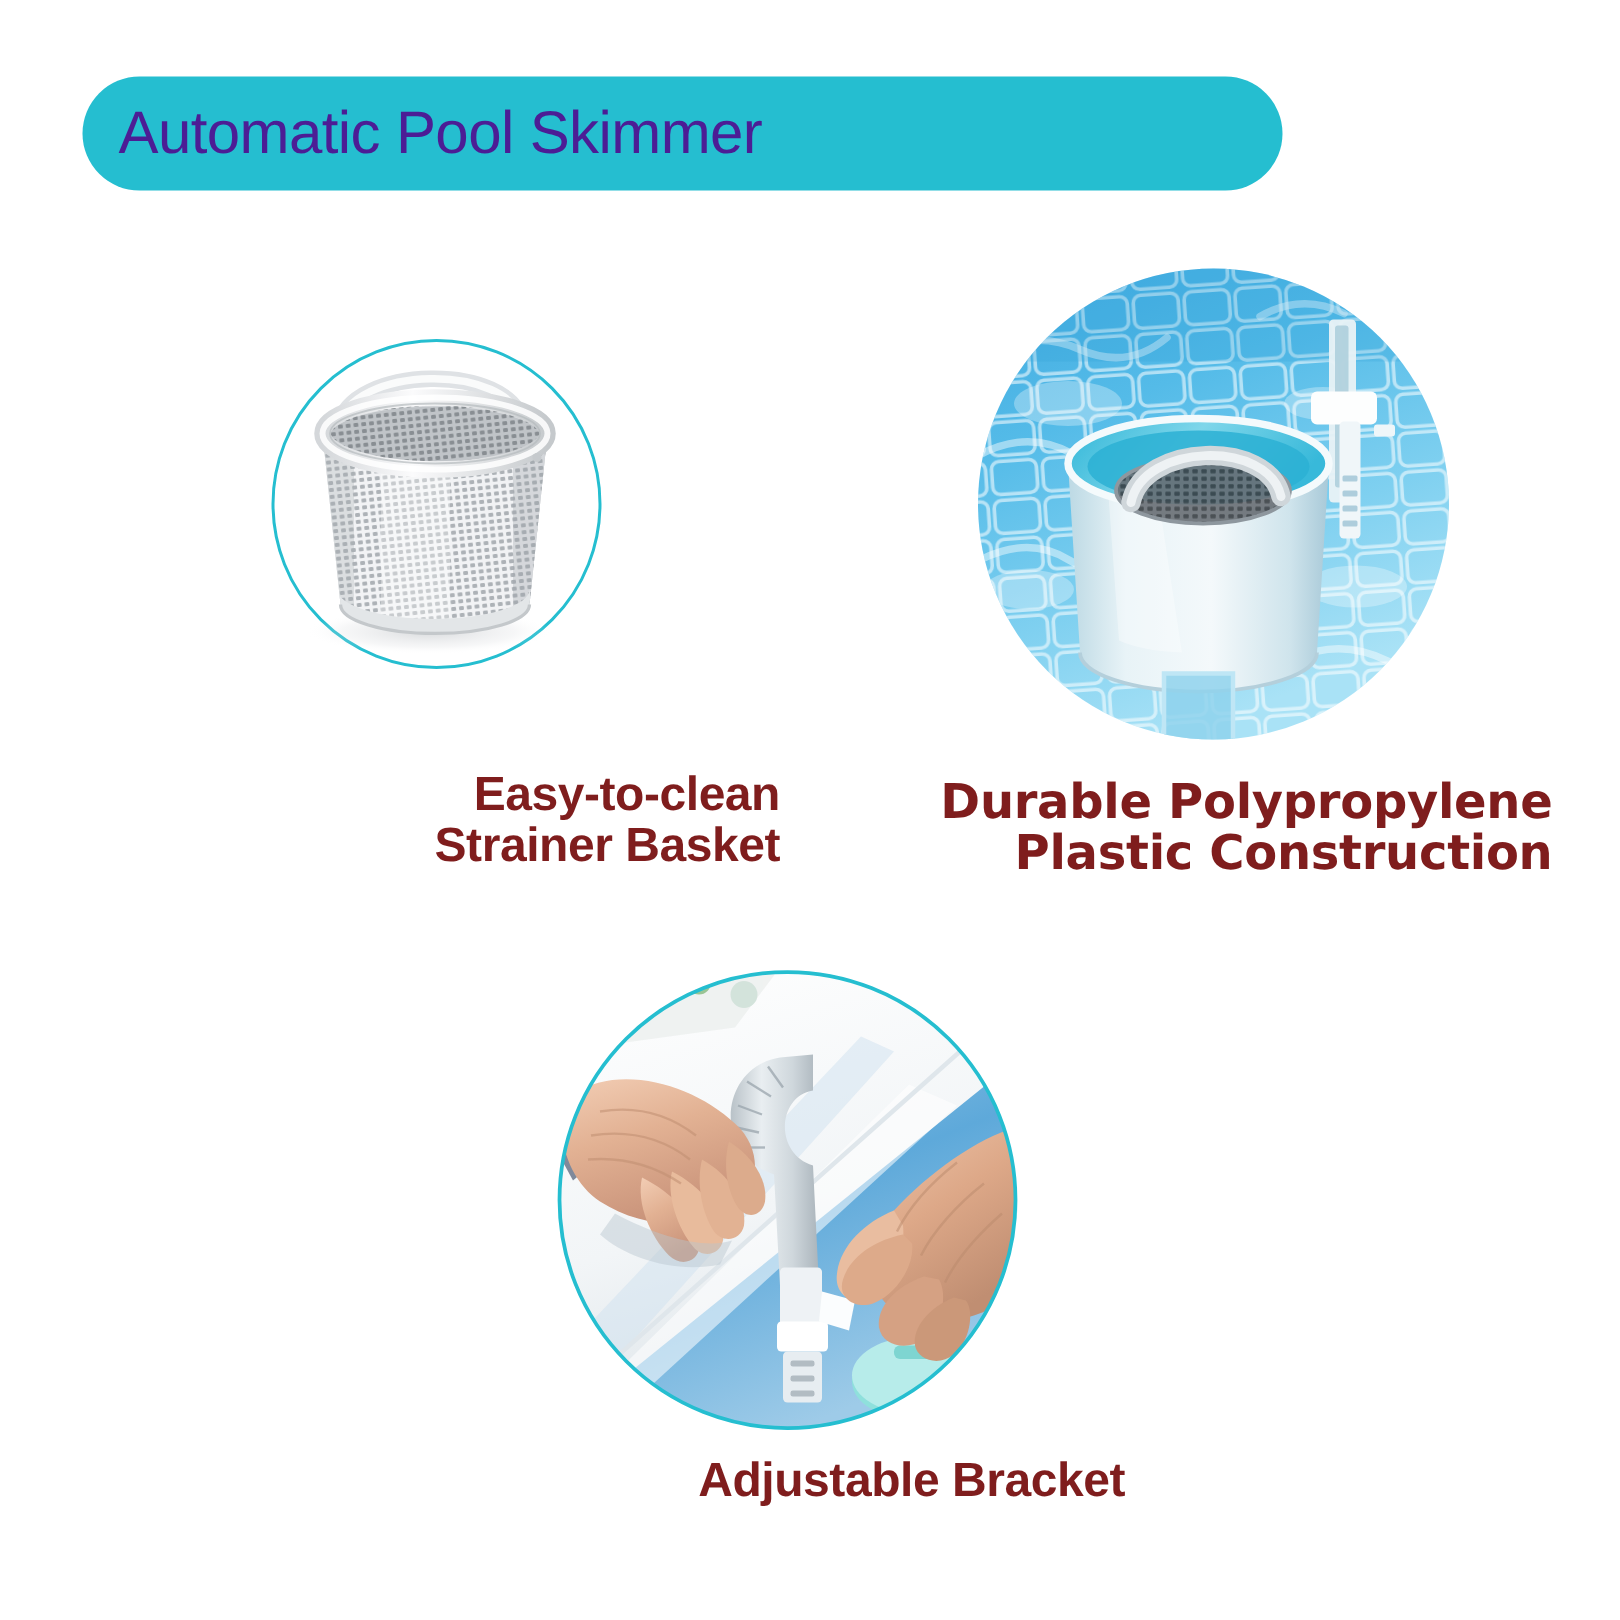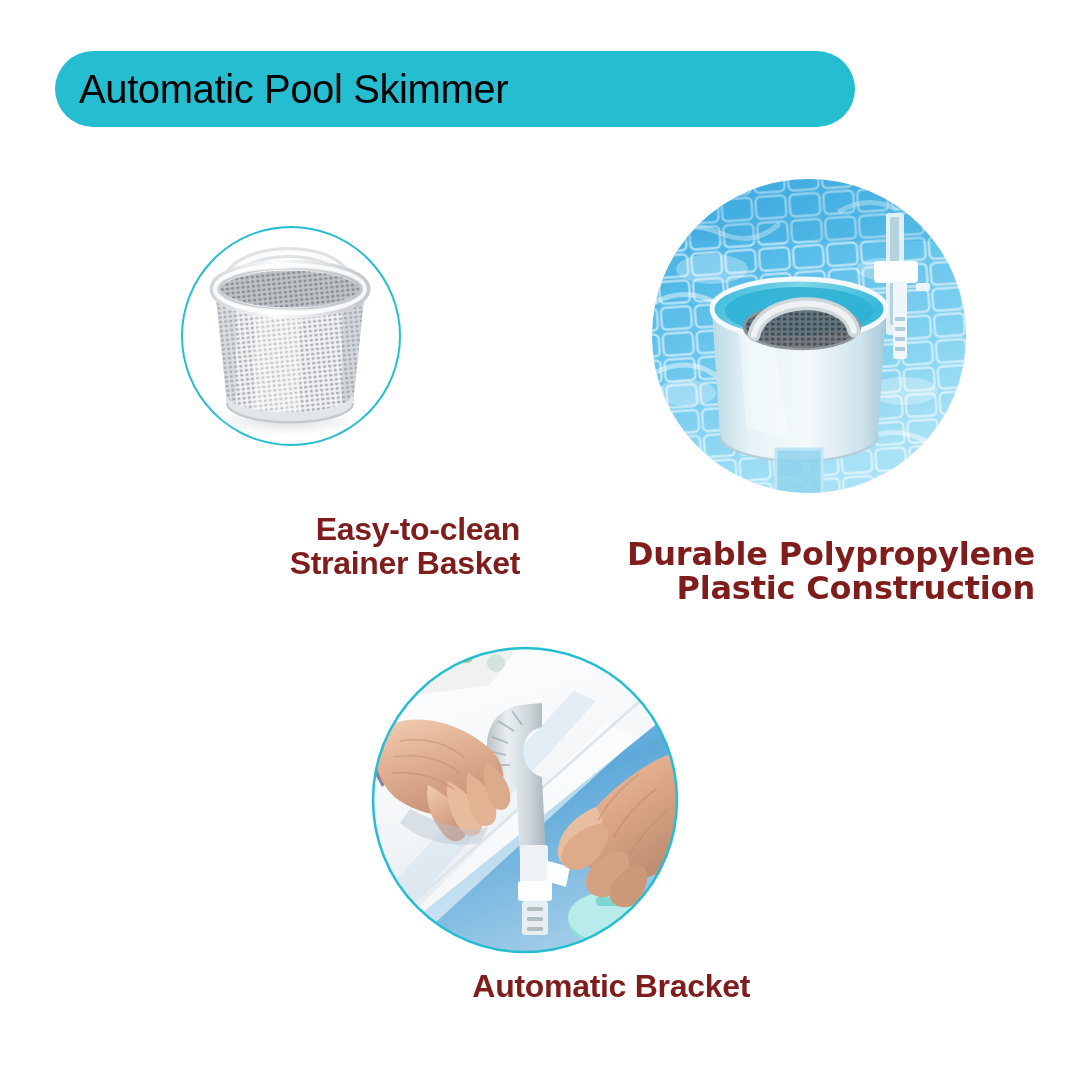--- a/index.html
+++ b/index.html
@@ -24,21 +24,21 @@
     width: 800px;
     height: 76px;
     background: #25bed0;
     border-radius: 38px;
     display: flex;
     align-items: center;
     box-sizing: border-box;
     padding-left: 24px;
   }
   #header-title {
-    color: #000000;
+    color: #4c1d95;
     font-size: 40px;
     font-weight: 400;
     letter-spacing: -0.4px;
     line-height: 1;
     white-space: nowrap;
     font-family: "Liberation Sans", sans-serif;
   }
   #header-features-pill {
     margin-left: 18px;
     background: #ffffff;
@@ -92,21 +92,20 @@
   #feature-2-media {
     left: 650px; top: 177px;
     width: 318px; height: 318px;
   }
   #feature-2-caption {
     left: 575px; top: 518px;
     width: 460px;
     font-size: 32px;
     letter-spacing: -0.2px;
     font-family: "DejaVu Sans", sans-serif;
-    margin-top: 20px;
   }
 
   
   #feature-3-media {
     left: 370px; top: 645px;
     width: 310px; height: 310px;
   }
   #feature-3-caption {
     left: 300px; top: 970px;
     width: 450px;
@@ -426,14 +425,14 @@
             <path d="M286 144 C 268 158, 252 176, 244 192"></path>
             <path d="M298 164 C 282 178, 268 194, 260 210"></path>
           </g>
         </g>
       </g>
 
       <circle cx="155" cy="155" r="152" fill="none" stroke="#25bed0" stroke-width="2.5"></circle>
     </svg>
   </div>
 
-  <div class="feature-caption" id="feature-3-caption">Automatic Bracket</div>
+  <div class="feature-caption" id="feature-3-caption">Adjustable Bracket</div>
 </div>
 
 </body></html>

